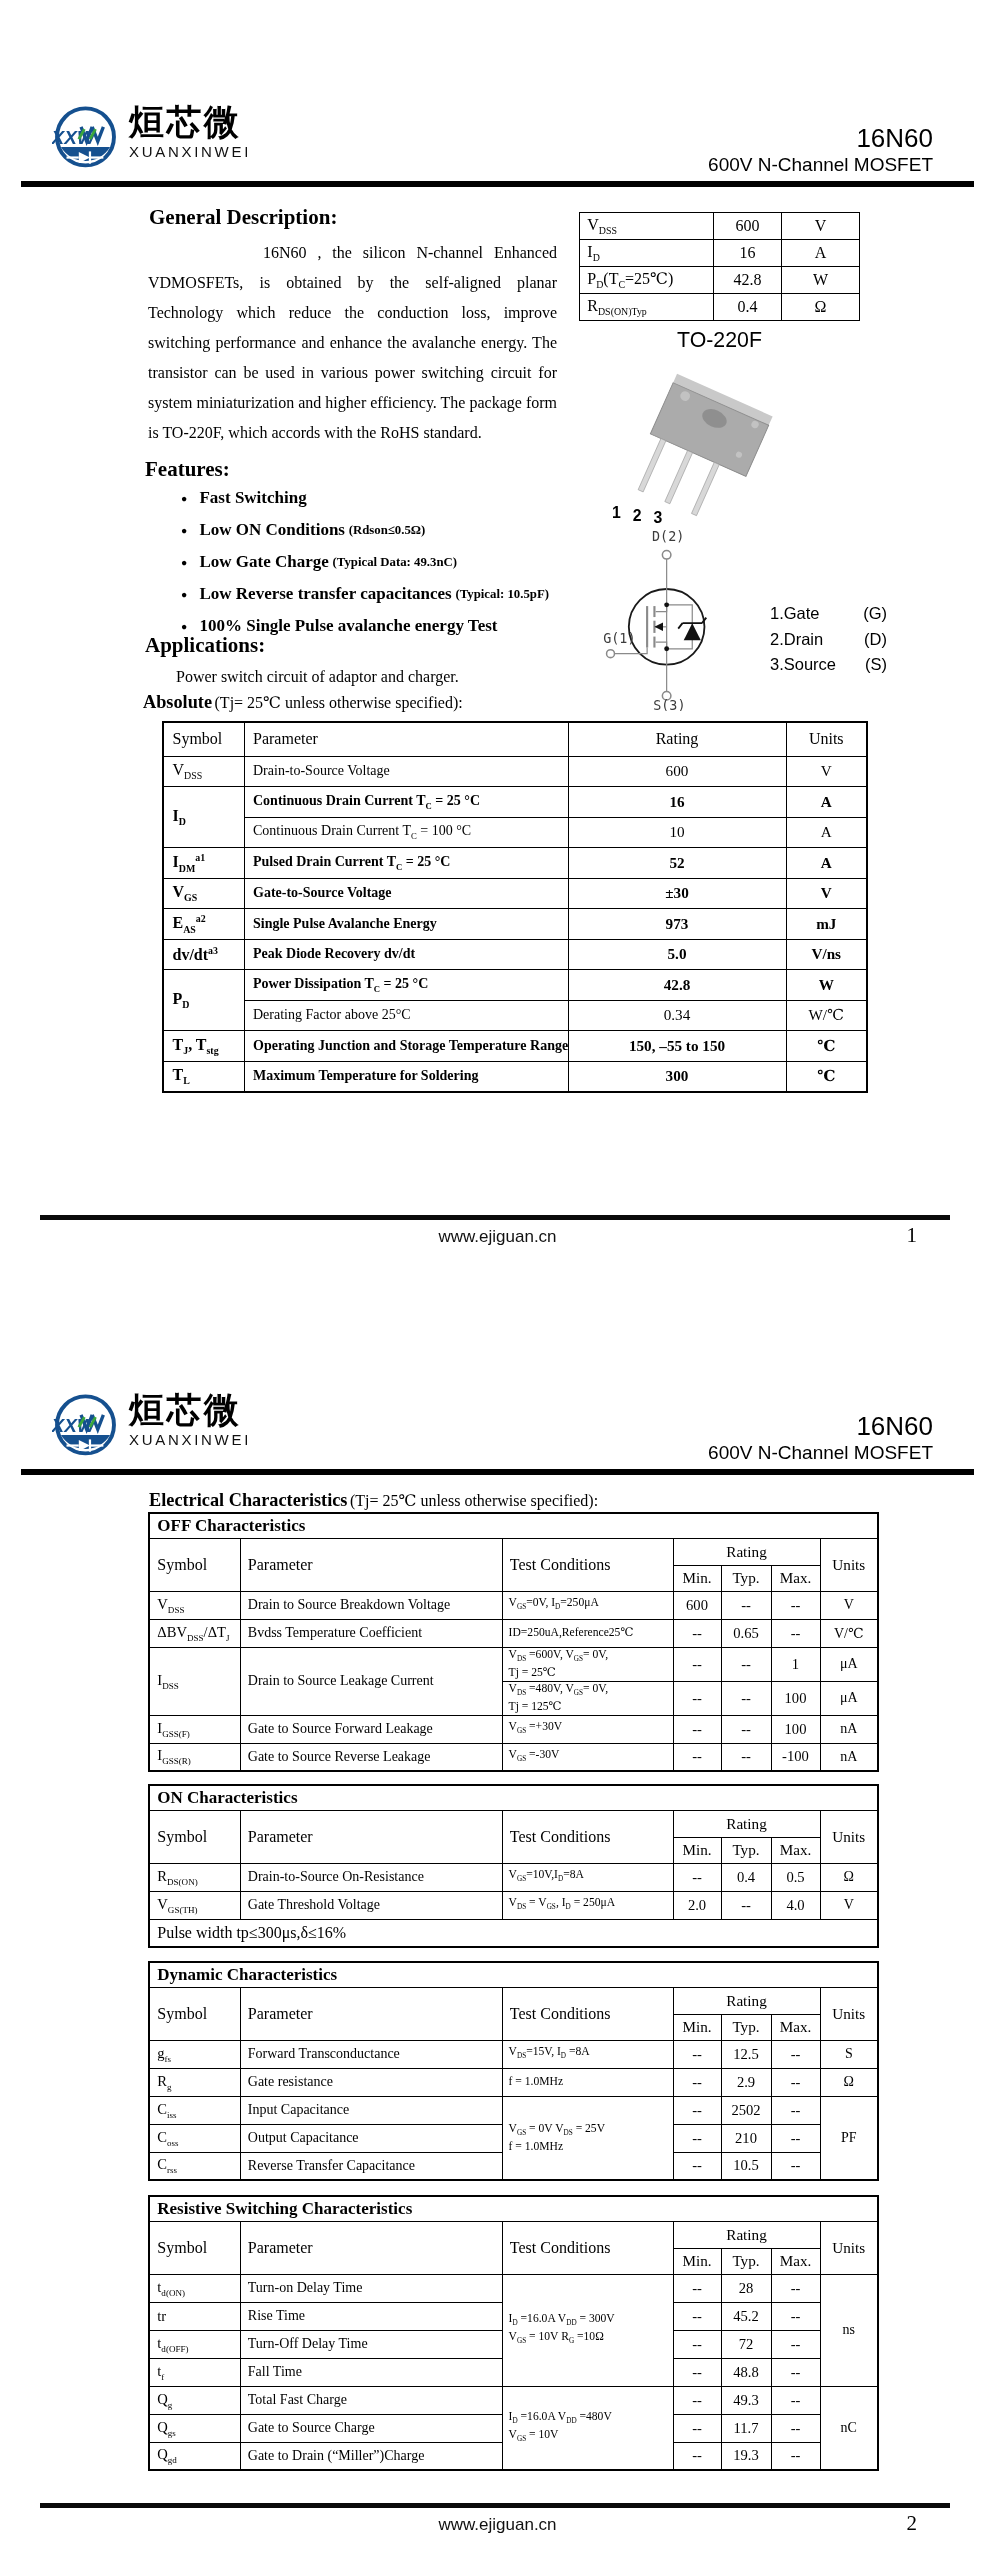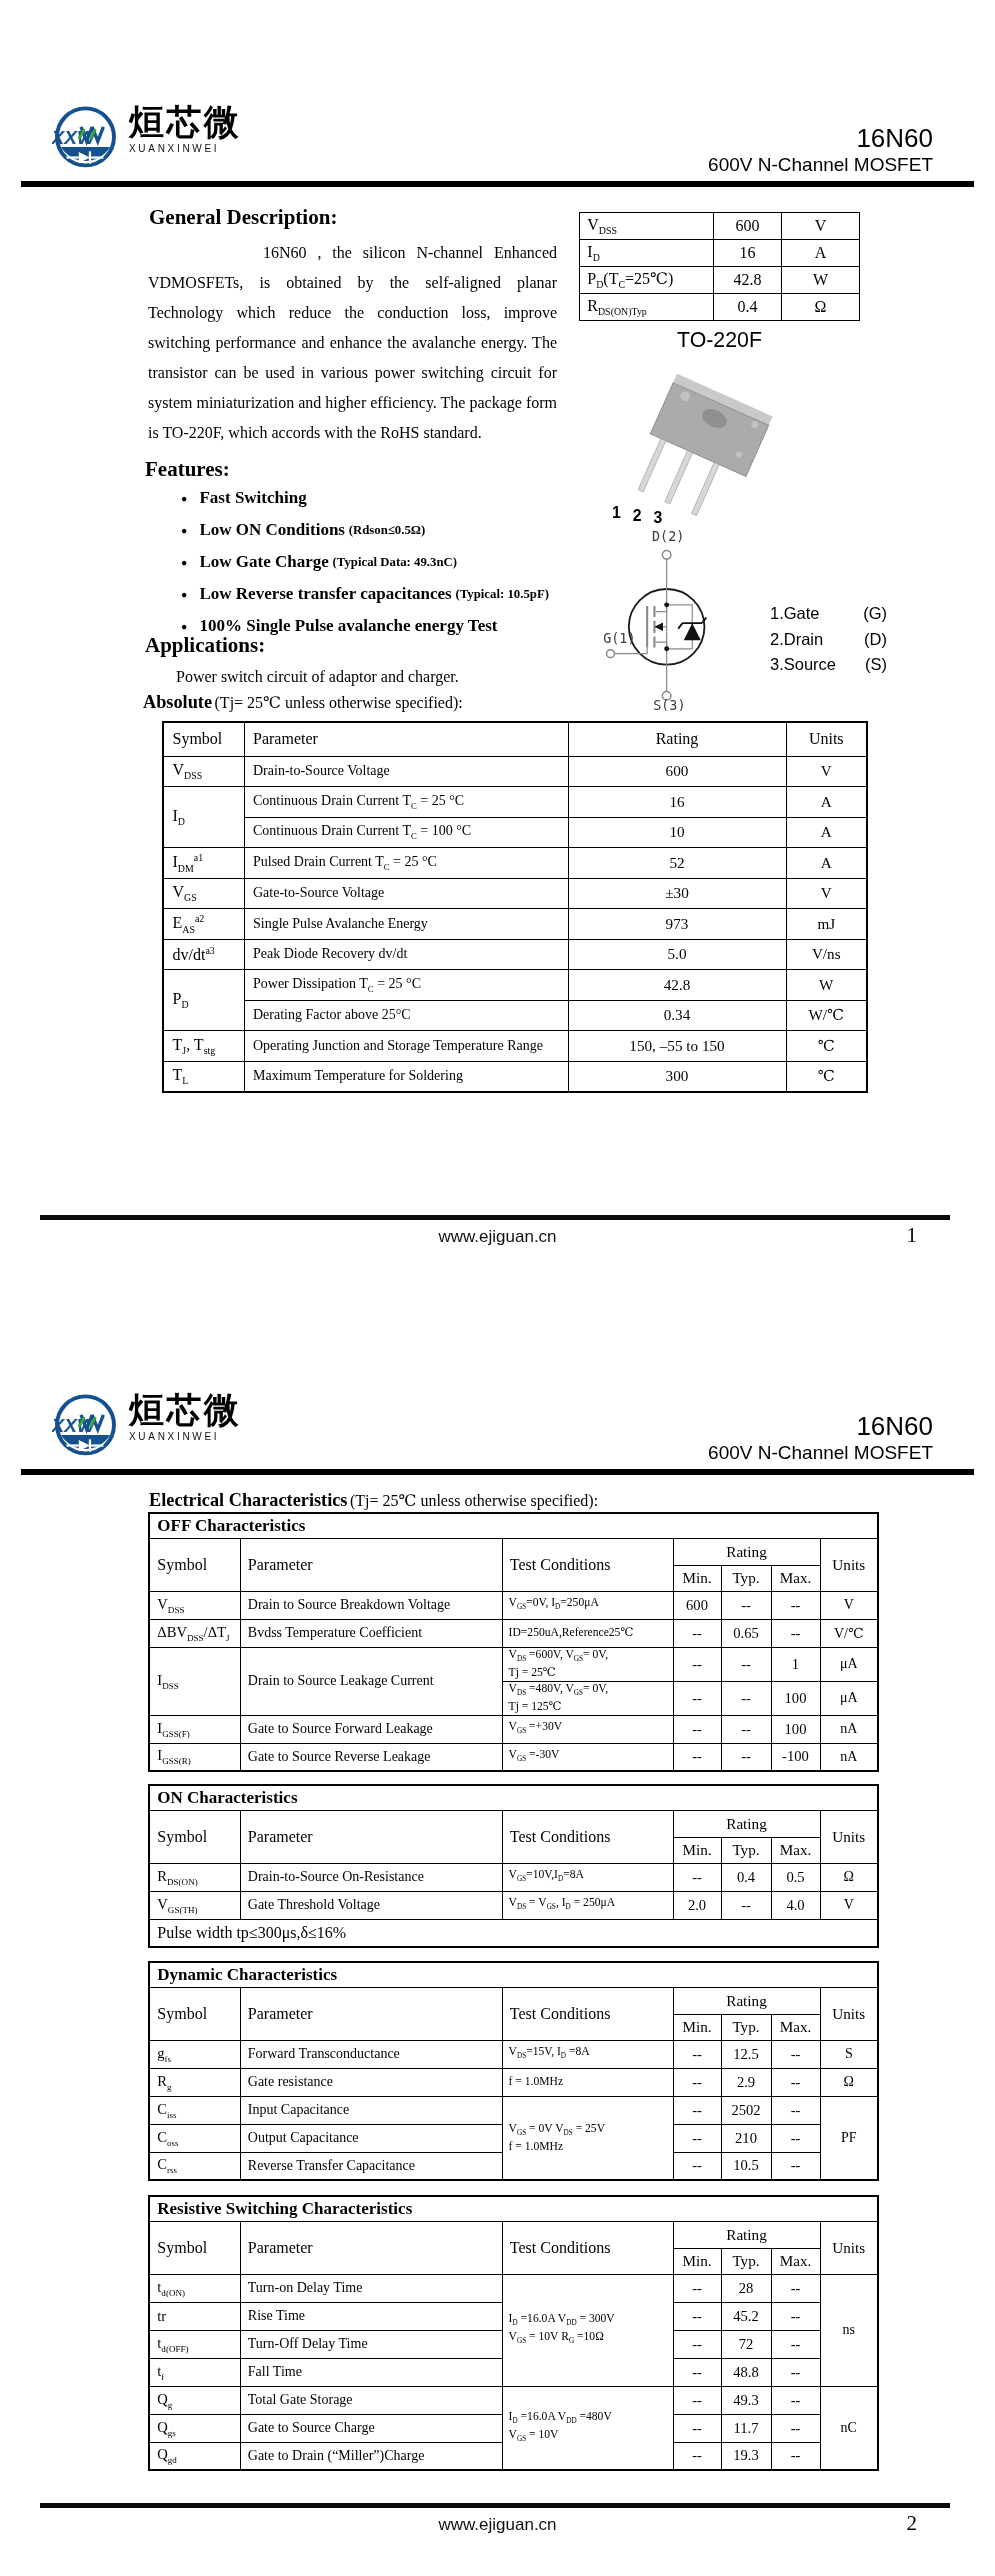--- a/index.html
+++ b/index.html
@@ -5,21 +5,21 @@
   html,body{margin:0;padding:0;background:#e9e9e9;}
   .canvas{position:relative;width:995px;height:2576px;background:#fff;overflow:hidden;
           font-family:"Liberation Serif","DejaVu Serif","DejaVu Sans",serif;color:#000;}
   .abs{position:absolute;}
 
   
   .pageheader{position:absolute;left:0;right:0;height:195px;}
   .logo{position:absolute;left:52px;top:104px;display:flex;}
   .brandtxt{margin-left:10px;}
   .brandcn{font-family:"DejaVu Sans","Liberation Sans",sans-serif;font-weight:bold;font-size:35px;line-height:37px;letter-spacing:2.4px;}
-  .branden{font-family:"Liberation Sans","DejaVu Sans",sans-serif;font-size:10px;letter-spacing:2.7px;margin-top:1.8px;color:#111;}
+  .branden{font-family:"Liberation Sans","DejaVu Sans",sans-serif;font-size:15px;letter-spacing:2.7px;margin-top:1.8px;color:#111;}
   .pn{position:absolute;right:62px;top:124px;text-align:right;font-family:"Liberation Sans","DejaVu Sans",sans-serif;}
   .pn .num{font-size:26px;line-height:29px;}
   .pn .sub{font-size:19px;line-height:24.4px;}
   .hrule{position:absolute;left:21.3px;top:181px;width:953px;height:5.5px;background:#000;}
 
   
   .pagefooter{position:absolute;left:0;right:0;height:49px;}
   .frule{position:absolute;left:40px;top:4.3px;width:910px;height:4.9px;background:#0a0a0a;}
   .fsite{position:absolute;left:0;right:0;top:16px;text-align:center;
          font-family:"Liberation Sans","DejaVu Sans",sans-serif;font-size:17px;color:#111;}
@@ -50,21 +50,21 @@
   .abstab{left:162px;top:721px;width:703px;border:2.4px solid #000;position:absolute;}
   .abstab td{border:1.2px solid #000;}
   .abstab tr{height:30.5px;}
   .abstab tr.hdr{height:34px;}
   .abstab tr.hdr td{font-size:16px;border-bottom:1.8px solid #000;}
   .abstab tr.hdr td.c{text-align:center;}
   .abstab tr.hdr td.l{text-align:left;padding-left:8.5px;}
   .abstab td.sym{font-size:16px;text-align:left;padding-left:8.5px;}
   .abstab td.param{font-size:14px;text-align:left;padding-left:8.5px;white-space:nowrap;}
   .abstab td.val,.abstab td.unit{font-size:15.2px;text-align:center;}
-  .abstab tr.t3 td{border-top:1.8px solid #000;}
+  .abstab tr.t3 td{border-top:1.8px solid #000;font-weight:bold;}
 
   .spec{left:148px;width:729px;border:2.4px solid #000;position:absolute;}
   .spec td{border:1.2px solid #000;}
   .spec tr.title{height:25.6px;}
   .spec tr.title td{font-weight:bold;font-size:17px;text-align:left;padding-left:7.3px;border-bottom:1.8px solid #000;}
   .spec tr.h1{height:27px;} .spec tr.h2{height:25.6px;}
   .spec tr.h1 td.l,.spec tr.h2 td.l{font-size:16px;text-align:left;padding-left:7.3px;}
   .spec tr.h1 td.c,.spec tr.h2 td.c{font-size:15.2px;text-align:center;}
   .spec tr.body{height:28px;}
   .spec tr.tall{height:34px;}
@@ -636,21 +636,21 @@
           </tr>
       <tr class="body">
             <td class="sym">t<sub>f</sub></td>
             <td class="param">Fall Time</td>
             <td class="v">--</td>
             <td class="v">48.8</td>
             <td class="v">--</td>
           </tr>
       <tr class="body gt">
             <td class="sym">Q<sub>g</sub></td>
-            <td class="param">Total Gate Storage</td>
+            <td class="param">Total Fast Charge</td>
             <td class="cond" rowspan="3">I<sub>D</sub> =16.0A  V<sub>DD</sub> =480V
 V<sub>GS</sub> = 10V</td>
             <td class="v">--</td>
             <td class="v">49.3</td>
             <td class="v">--</td>
             <td class="unit" rowspan="3">nC</td>
           </tr>
       <tr class="body">
             <td class="sym">Q<sub>gs</sub></td>
             <td class="param">Gate to Source Charge</td>

